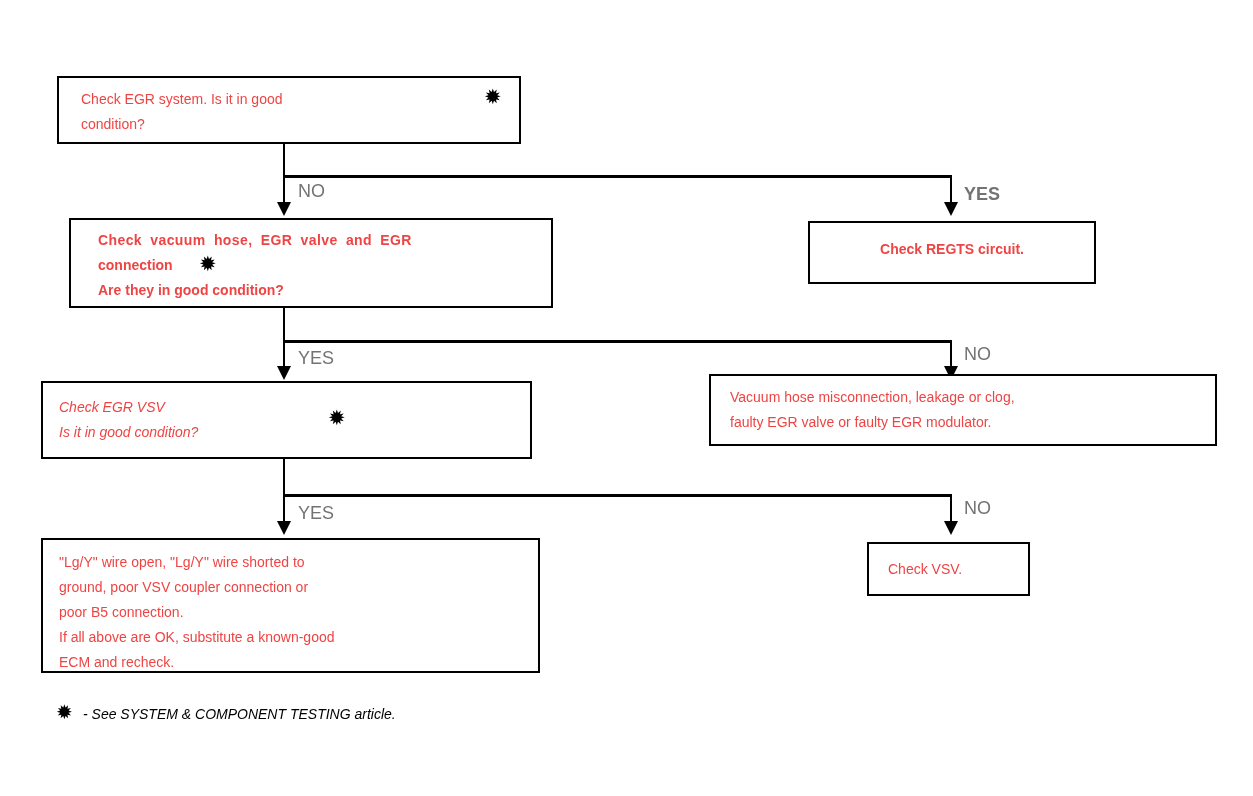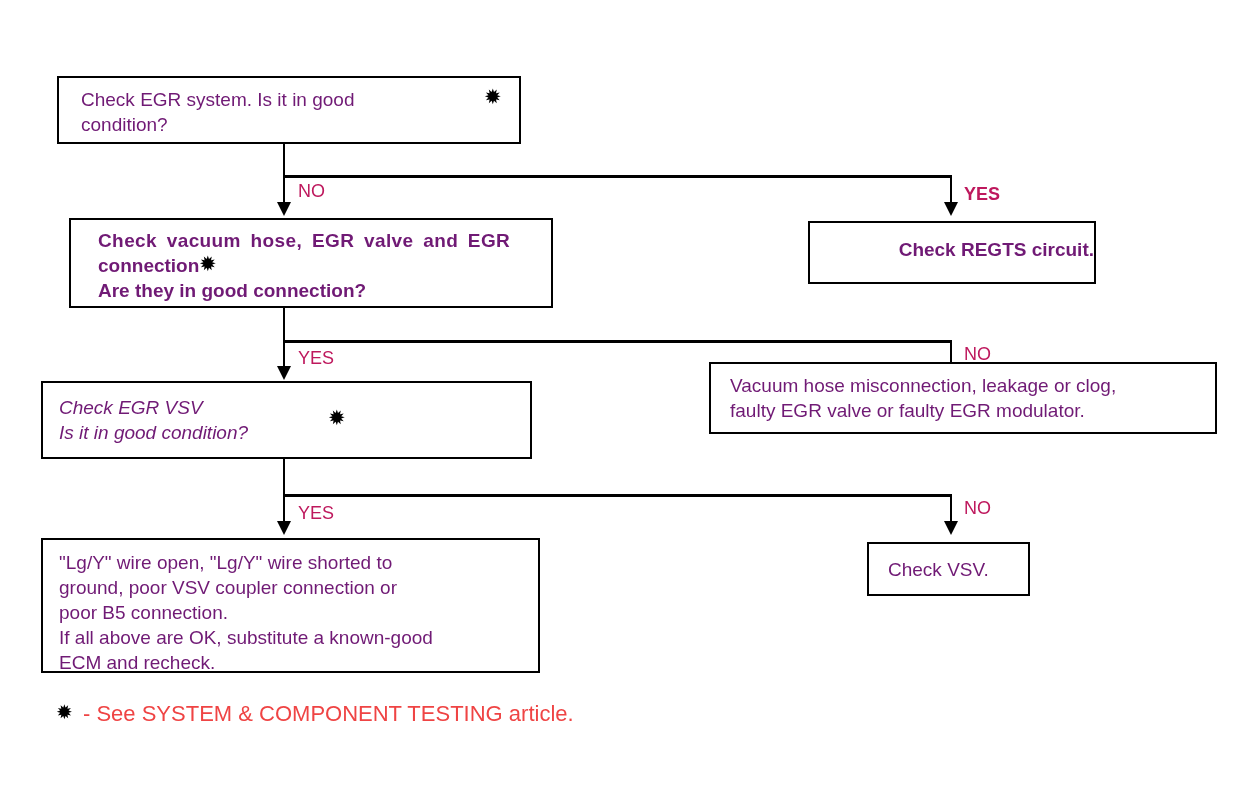--- a/index.html
+++ b/index.html
@@ -21,35 +21,35 @@
   }
   .box {
     position: absolute;
     box-sizing: border-box;
     border: 2px solid #000000;
     background: #ffffff;
   }
   .box-text {
     position: absolute;
     white-space: pre-line;
-    font-size: 19px;
+    font-size: 14px;
     line-height: 25px;
-    color: #701a75;
+    color: #ef4444;
   }
   .box-text.bold {
     font-weight: bold;
   }
   .box-text.spread {
     font-weight: bold;
     letter-spacing: 0.4px;
     word-spacing: 4px;
   }
   .box-text.center {
     width: 100%;
-    text-align: right;
+    text-align: center;
     left: 0;
   }
   .star {
     position: absolute;
     font-size: 21px;
     line-height: 21px;
     font-weight: bold;
     color: #000000;
     font-family: "DejaVu Sans", sans-serif;
   }
@@ -68,30 +68,31 @@
     width: 0;
     height: 0;
     border-left: 7px solid transparent;
     border-right: 7px solid transparent;
     border-top: 14px solid #000000;
   }
   .branch-label {
     position: absolute;
     font-size: 18px;
     line-height: 20px;
-    color: #be185d;
+    color: #737373;
   }
   .branch-label.bold {
     font-weight: bold;
   }
   .footnote {
     position: absolute;
-    font-size: 22px;
+    font-size: 14px;
     line-height: 22px;
-    color: #ef4444;
+    color: #000000;
+    font-style: italic;
   }
   .footnote-star {
     position: absolute;
     font-size: 20px;
     font-weight: bold;
     font-family: "DejaVu Sans", sans-serif;
   }
 </style>
 </head>
 <body>
@@ -115,40 +116,40 @@
   <div class="branch-label bold" style="left:964px; top:184px;">YES</div>
 
   <div class="box" style="left:808px; top:221px; width:288px; height:63px;">
     <div class="box-text bold center" style="top:14px;">Check REGTS circuit.</div>
   </div>
 
   <div class="box" style="left:41px; top:218px; width:484px; height:90px;margin-left:28px;">
     <div class="box-text spread" style="left:27px; top:8px;">Check  vacuum  hose,  EGR  valve  and  EGR</div>
     <div class="box-text bold" style="left:27px; top:33px;">connection</div>
     <div class="star" style="left:128px; top:34px;">✹</div>
-    <div class="box-text bold" style="left:27px; top:58px;">Are they in good connection?</div>
+    <div class="box-text bold" style="left:27px; top:58px;">Are they in good condition?</div>
   </div>
 
   <div class="vline" style="left:283px; top:308px; height:34px;"></div>
   <div class="hline" style="left:283px; top:340px; width:669px;"></div>
   <div class="vline" style="left:283px; top:340px; height:32px;"></div>
   <div class="arrow" style="left:277px; top:366px;"></div>
   <div class="branch-label" style="left:298px; top:348px;">YES</div>
 
   <div class="vline" style="left:950px; top:340px; height:32px;"></div>
   <div class="arrow" style="left:944px; top:366px;"></div>
   <div class="branch-label" style="left:964px; top:344px;">NO</div>
 
   <div class="box" style="left:41px; top:381px; width:491px; height:78px;">
     <div class="box-text" style="left:16px; top:12px;font-style:italic;">Check EGR VSV
 Is it in good condition?</div>
     <div class="star" style="left:285px; top:25px;">✹</div>
   </div>
 
-  <div class="box" style="left:709px; top:362px; width:508px; height:72px;">
+  <div class="box" style="left:709px; top:374px; width:508px; height:72px;">
     <div class="box-text" style="left:19px; top:9px;">Vacuum hose misconnection, leakage or clog,
 faulty EGR valve or faulty EGR modulator.</div>
   </div>
 
   <div class="vline" style="left:283px; top:459px; height:37px;"></div>
   <div class="hline" style="left:283px; top:494px; width:669px;"></div>
   <div class="vline" style="left:283px; top:494px; height:33px;"></div>
   <div class="arrow" style="left:277px; top:521px;"></div>
   <div class="branch-label" style="left:298px; top:503px;">YES</div>
 

